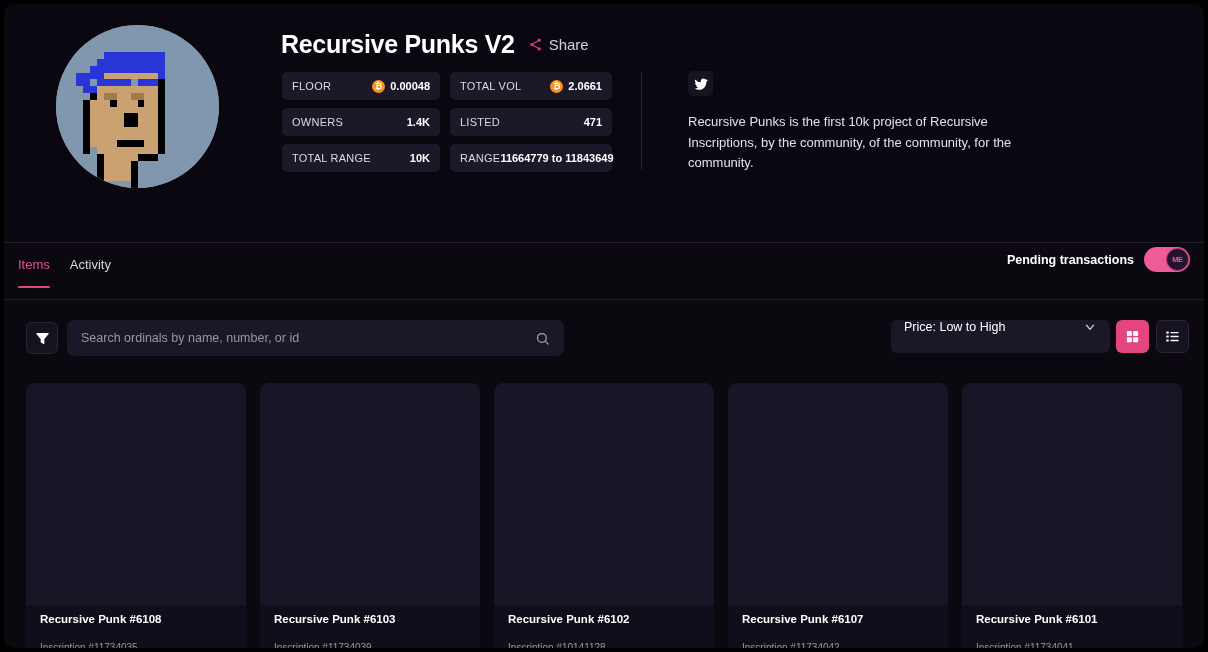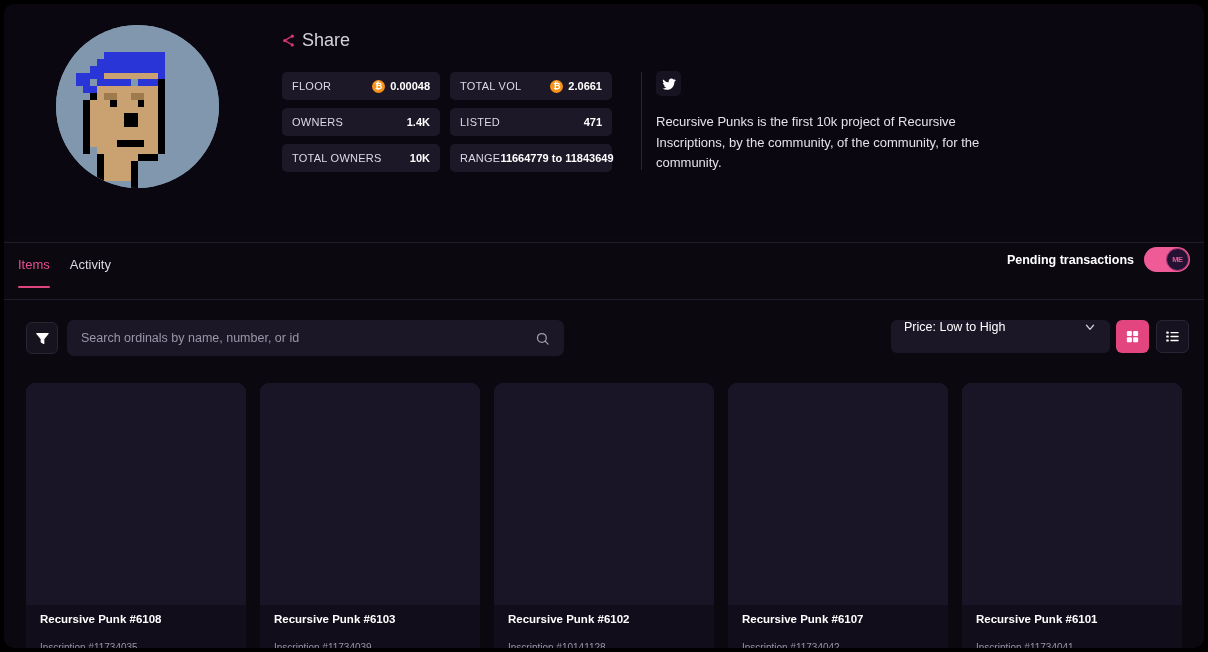--- a/index.html
+++ b/index.html
@@ -47,21 +47,21 @@
     color: #ffffff;
     letter-spacing: -0.3px;
   }
   .share-btn {
     display: flex;
     align-items: center;
     gap: 6px;
     cursor: pointer;
   }
   .share-label {
-    font-size: 18px;
+    font-size: 15px;
     color: #d3d2da;
   }
 
   
   .stats {
     position: absolute;
     left: 278px; top: 68px;
     display: grid;
     grid-template-columns: 158px 158px;
     grid-auto-rows: 28px;
@@ -108,21 +108,21 @@
 
   .vdiv {
     position: absolute;
     left: 637px; top: 68px;
     width: 1px; height: 98px;
     background: #2b2537;
   }
 
   .desc-block {
     position: absolute;
-    left: 652px; top: 67px;
+    left: 684px; top: 67px;
     width: 330px;
   }
   .tw-btn {
     width: 25px; height: 25px;
     background: #181320;
     border-radius: 5px;
     display: flex;
     align-items: center;
     justify-content: center;
     cursor: pointer;
@@ -369,20 +369,21 @@
         <rect x="4" y="11" width="1" height="8" fill="#000"></rect>
         <rect x="5" y="10" width="1" height="1" fill="#000"></rect>
         <rect x="15" y="8" width="1" height="11" fill="#000"></rect>
         <rect x="12" y="19" width="3" height="1" fill="#000"></rect>
         <rect x="11" y="20" width="1" height="4" fill="#000"></rect>
         <rect x="6" y="19" width="1" height="5" fill="#000"></rect>
       </svg>
     </div>
 
     <div class="title-row">
+      <div class="coll-title">Recursive Punks V2</div>
       <div class="share-btn">
         <svg width="15" height="15" viewBox="0 0 24 24" fill="none" stroke="#d9386f" stroke-width="2.1" stroke-linecap="round">
           <circle cx="18" cy="5" r="2.6" fill="#d9386f" stroke="none"></circle>
           <circle cx="6" cy="12" r="2.6" fill="#d9386f" stroke="none"></circle>
           <circle cx="18" cy="19" r="2.6" fill="#d9386f" stroke="none"></circle>
           <line x1="8.3" y1="10.7" x2="15.6" y2="6.4"></line>
           <line x1="8.3" y1="13.3" x2="15.6" y2="17.6"></line>
         </svg>
         <span class="share-label">Share</span>
       </div>
@@ -407,21 +408,21 @@
       <div class="chip">
         <span class="k">OWNERS</span>
         <span class="v">1.4K</span>
       </div>
       <div class="chip wide">
         <span class="k">LISTED</span>
         <span class="v">471</span>
       </div>
 
       <div class="chip">
-        <span class="k">TOTAL OWNERS</span>
+        <span class="k">TOTAL RANGE</span>
         <span class="v">10K</span>
       </div>
       <div class="chip wide">
         <span class="k">RANGE</span>
         <span class="v">11664779 to 11843649</span>
       </div>
     </div>
 
     <div class="vdiv"></div>
 

